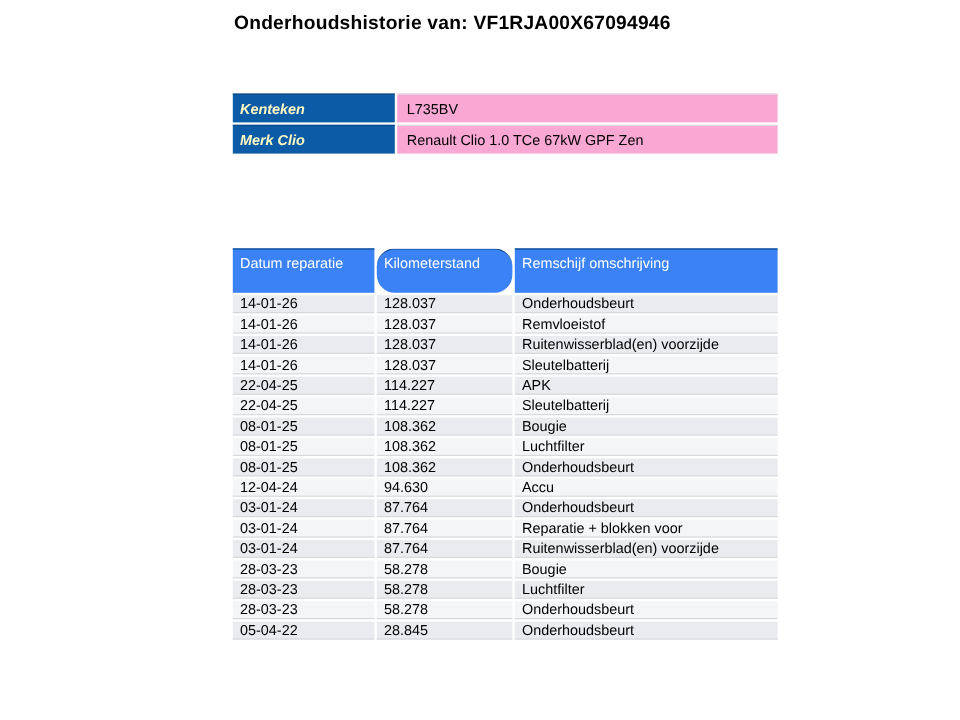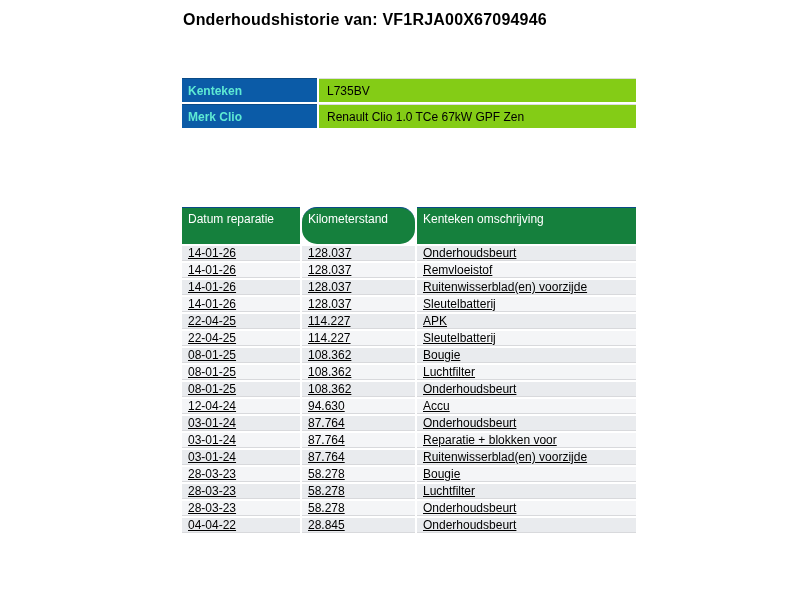--- a/index.html
+++ b/index.html
@@ -10,21 +10,21 @@
   body {
     width: 800px;
     height: 600px;
     position: relative;
     font-family: "Liberation Sans", sans-serif;
     color: #000000;
     overflow: hidden;
   }
   .page {
     position: absolute;
-    left: 180px;
+    left: 192px;
     top: 10px;
     width: 458px;
   }
   .page-title {
     font-size: 16px;
     font-weight: bold;
     margin: 0 0 0 3px;
     line-height: 19px;
     letter-spacing: 0.2px;
     white-space: nowrap;
@@ -36,45 +36,46 @@
     table-layout: fixed;
   }
   
   .info-table {
     margin-top: 47px;
   }
   .info-table th {
     width: 123px;
     background: #0b5ba7;
     border-top: 1px solid #0a4a86;
-    color: #5eead4;
+    color: #fef9c3;
     font-size: 12px;
     font-weight: bold;
     text-align: left;
     padding: 4px 6px;
     height: 15px;
     white-space: nowrap;
     overflow: hidden;
+    font-style: italic;
   }
   .info-table td {
-    background: #84cc16;
+    background: #f9a8d4;
     border-top: 1px solid #dcdde0;
     font-size: 12px;
     text-align: left;
     padding: 4px 8px;
     height: 15px;
     white-space: nowrap;
     overflow: hidden;
   }
   
   .repair-table {
     margin-top: 75px;
   }
   .repair-table thead th {
-    background: #15803d;
+    background: #3b82f6;
     border-top: 1px solid #0a4a86;
     color: #ffffff;
     font-size: 12px;
     font-weight: normal;
     text-align: left;
     vertical-align: top;
     padding: 4px 6px;
     height: 28px;
     white-space: nowrap;
     overflow: hidden;
@@ -83,21 +84,20 @@
   .repair-table thead th:nth-child(2) { width: 101px; border-radius: 15px; }
   .repair-table tbody td {
     font-size: 12px;
     line-height: 12px;
     text-align: left;
     padding: 1px 6px;
     height: 12px;
     border-bottom: 1px solid #d8d9dc;
     white-space: nowrap;
     overflow: hidden;
-    text-decoration: underline;
   }
   .repair-table tbody tr:nth-child(odd) td  { background: #e9ebee; }
   .repair-table tbody tr:nth-child(even) td { background: #f4f5f7; }
 </style>
 </head>
 <body>
 
 <div class="page">
 
   <h1 class="page-title">Onderhoudshistorie van: VF1RJA00X67094946</h1>
@@ -113,21 +113,21 @@
           <td>Renault Clio 1.0 TCe 67kW GPF Zen</td>
         </tr>
       </tbody>
   </table>
 
   <table class="repair-table">
     <thead>
       <tr>
         <th>Datum reparatie</th>
         <th>Kilometerstand</th>
-        <th>Kenteken omschrijving</th>
+        <th>Remschijf omschrijving</th>
       </tr>
     </thead>
     <tbody>
         <tr>
           <td>14-01-26</td>
           <td>128.037</td>
           <td>Onderhoudsbeurt</td>
         </tr>
         <tr>
           <td>14-01-26</td>
@@ -198,20 +198,20 @@
           <td>28-03-23</td>
           <td>58.278</td>
           <td>Luchtfilter</td>
         </tr>
         <tr>
           <td>28-03-23</td>
           <td>58.278</td>
           <td>Onderhoudsbeurt</td>
         </tr>
         <tr>
-          <td>04-04-22</td>
+          <td>05-04-22</td>
           <td>28.845</td>
           <td>Onderhoudsbeurt</td>
         </tr>
       </tbody>
   </table>
 
 </div>
 
 </body></html>

